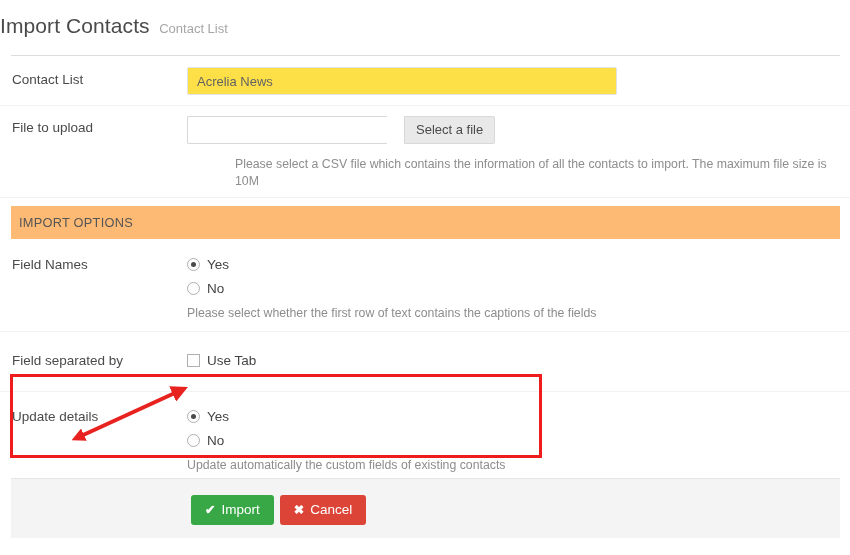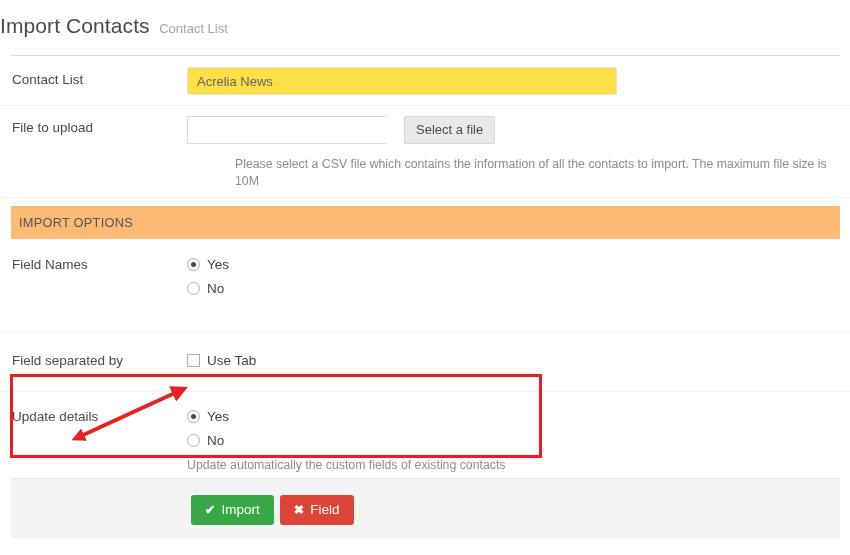--- a/index.html
+++ b/index.html
@@ -309,20 +309,21 @@
     <div class="row-label">Field Names</div>
     <div class="row-control">
       <div class="choice">
         <span class="radio checked"></span>
         <span class="choice-label">Yes</span>
       </div>
       <div class="choice">
         <span class="radio"></span>
         <span class="choice-label">No</span>
       </div>
+      <div class="option-help">Please select whether the first row of text contains the captions of the fields</div>
     </div>
   </div>
 
   <div class="form-row row-separator">
     <div class="row-label">Field separated by</div>
     <div class="row-control">
       <div class="choice">
         <span class="checkbox"></span>
         <span class="choice-label">Use Tab</span>
       </div>
@@ -345,21 +346,21 @@
   </div>
 
   <div class="footer">
     <div class="footer-inner">
       <button class="btn btn-import">
         <span class="btn-glyph">✔</span>
         <span>Import</span>
       </button>
       <button class="btn btn-cancel">
         <span class="btn-glyph">✖</span>
-        <span>Field</span>
+        <span>Cancel</span>
       </button>
     </div>
   </div>
 
   <div class="annotation-box"></div>
   <svg class="annotation-arrow" viewBox="0 0 130 70">
     <defs>
       <marker id="arrowhead" markerWidth="4.2" markerHeight="4.2" refX="1.2" refY="2.1" orient="auto">
         <polygon points="0,0 4.2,2.1 0,4.2" fill="#e8221f"></polygon>
       </marker>

